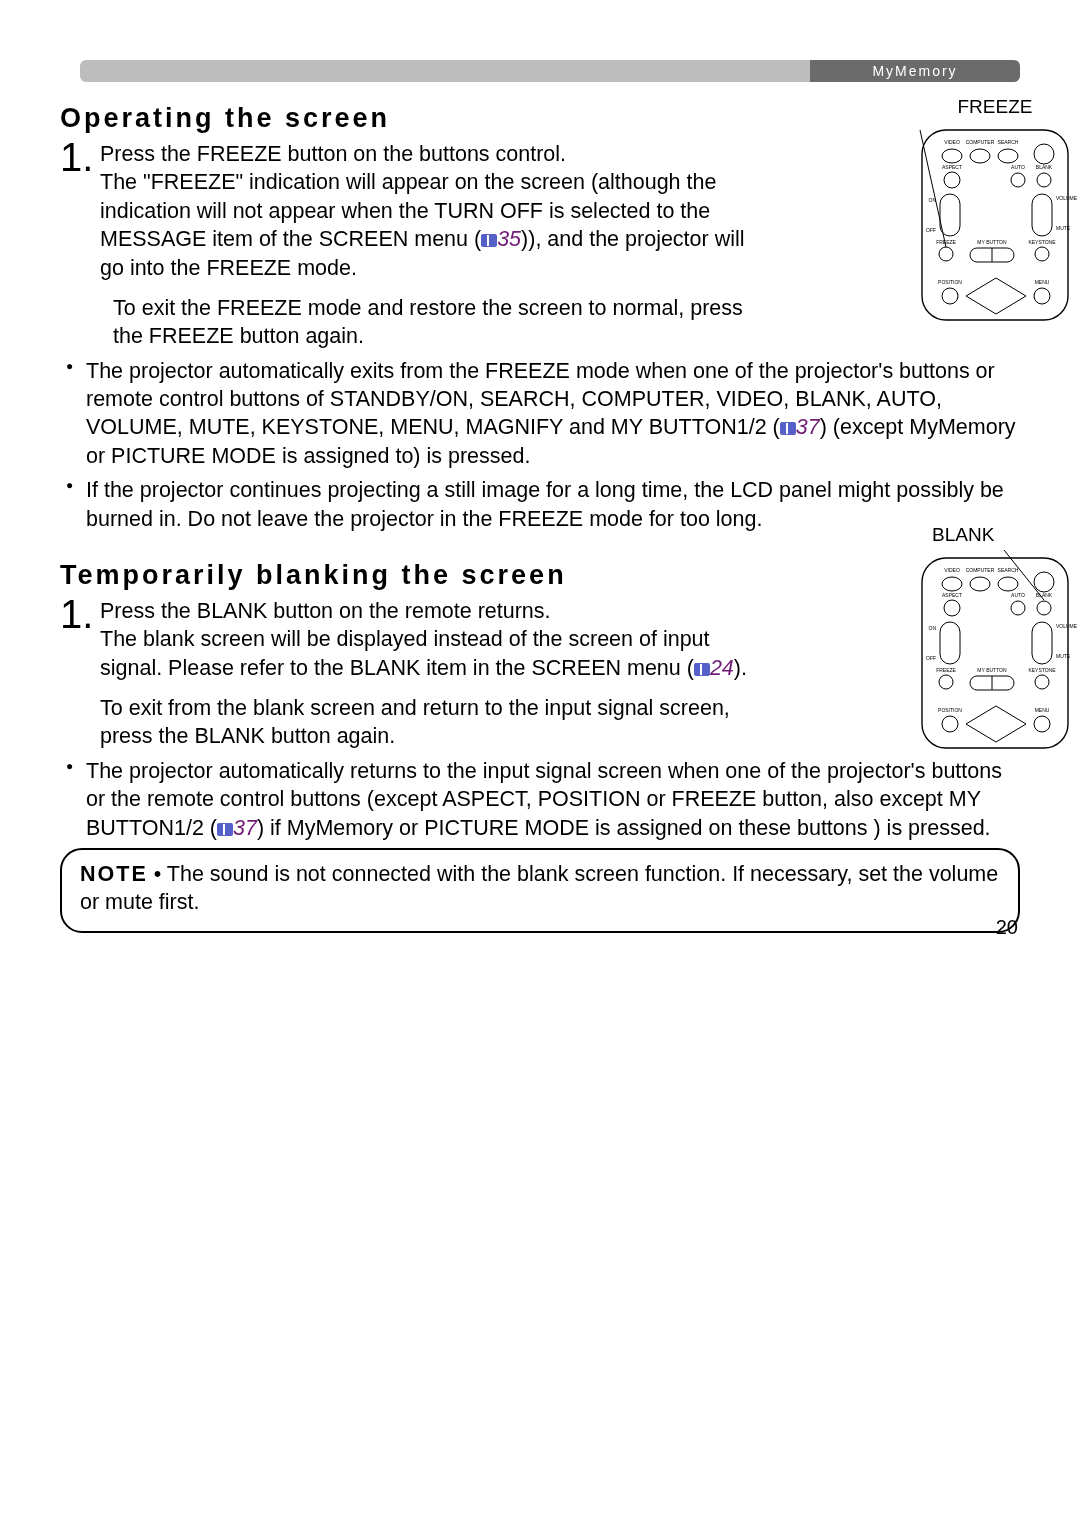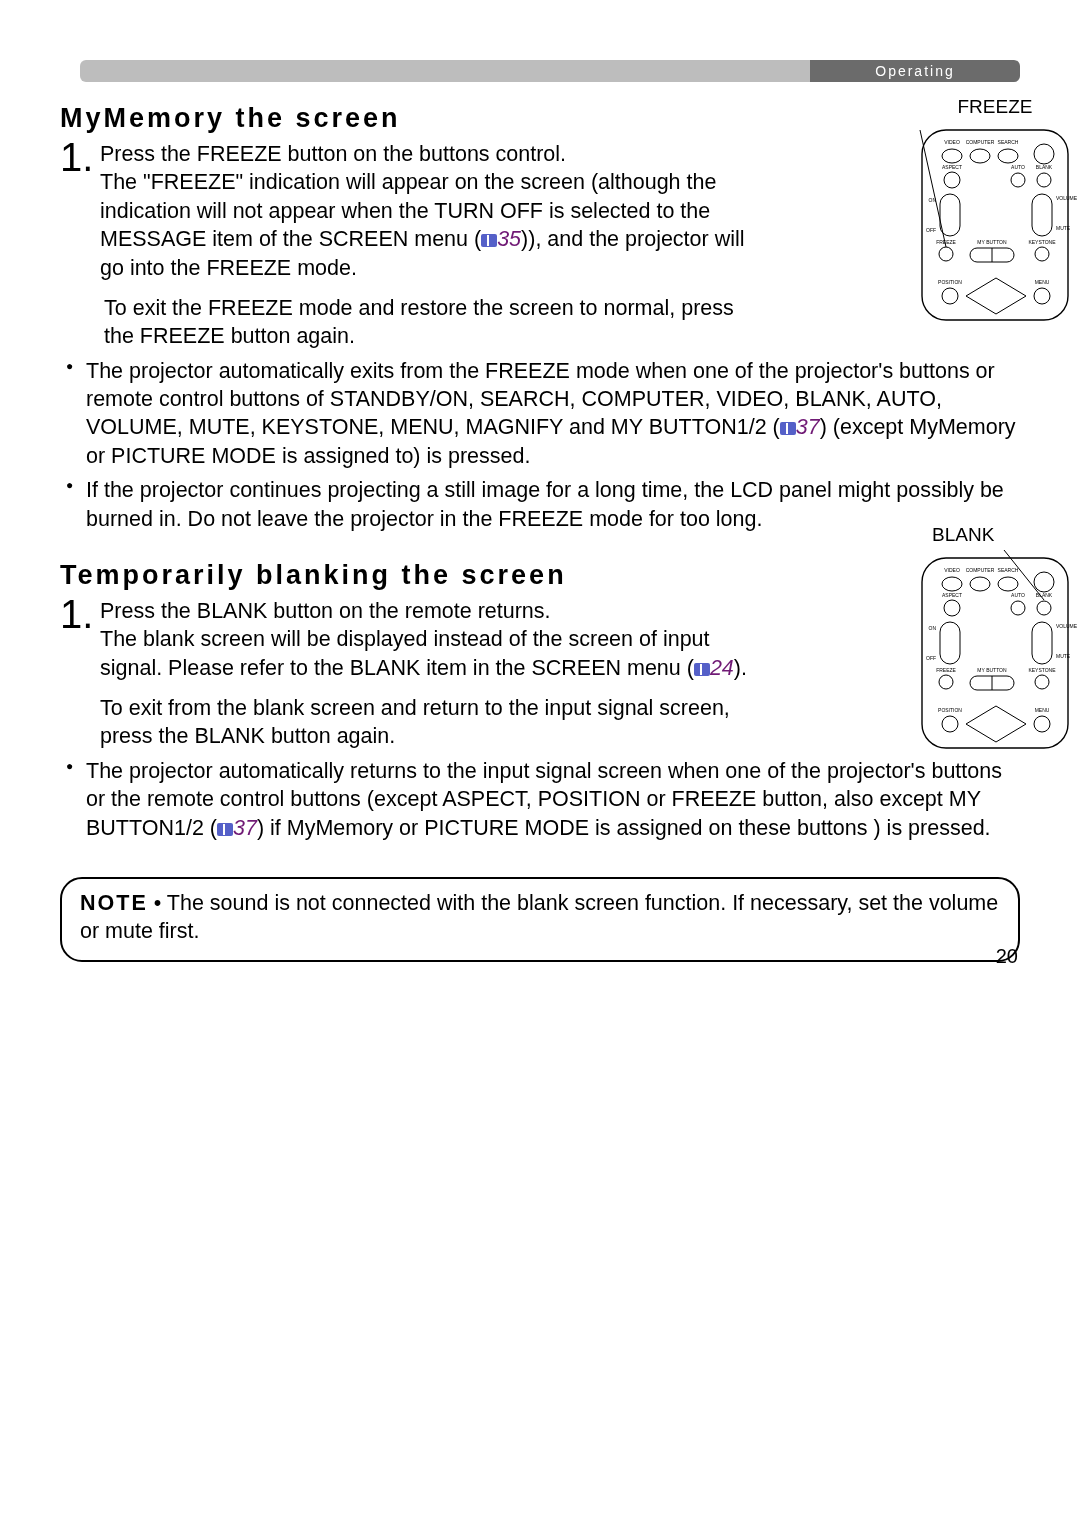--- a/index.html
+++ b/index.html
@@ -112,21 +112,21 @@
     margin-bottom: 4px;
   }
   .remote-svg {
     width: 170px;
     height: 200px;
   }
   .note-box {
     border: 2px solid #000;
     border-radius: 22px;
     padding: 10px 18px 14px 18px;
-    margin-top: 35px;
+    margin-top: 6px;
     font-size: 21.5px;
     line-height: 1.32;
   }
   .note-label {
     font-weight: bold;
     letter-spacing: 2px;
   }
   .page-num {
     position: absolute;
     bottom: 34px;
@@ -140,35 +140,35 @@
   .wide-col {
     width: 100%;
   }
 </style>
 </head>
 <body>
 
 <div class="page">
   <div class="top-bar">
     <div class="top-bar-gray"></div>
-    <div class="top-bar-dark">Operating</div>
+    <div class="top-bar-dark">MyMemory</div>
   </div>
 
   <div class="content">
 
-    <h2 class="section-title">MyMemory the screen</h2>
+    <h2 class="section-title">Operating the screen</h2>
 
     <div class="step-row">
       <div class="step-num">1.</div>
       <div>
         <div class="body-text narrow-col">
           <span>Press the FREEZE button on the buttons control.</span><br>
           <span>The "FREEZE" indication will appear on the screen (although the indication will not appear when the TURN OFF is selected to the MESSAGE item of the SCREEN menu (</span><span class="book-icon"></span><span class="ref">35</span><span>)), and the projector will go into the FREEZE mode.</span>
         </div>
-        <div class="body-text narrow-col indent-body" style="margin-left:4px;margin-top:12px">To exit the FREEZE mode and restore the screen to normal, press the FREEZE button again.</div>
+        <div class="body-text narrow-col indent-body" style="margin-left:13px;margin-top:12px">To exit the FREEZE mode and restore the screen to normal, press the FREEZE button again.</div>
       </div>
     </div>
 
     <ul class="bullets wide-col">
       <li>
         <span>The projector automatically exits from the FREEZE mode when one of the projector's buttons or remote control buttons of STANDBY/ON, SEARCH, COMPUTER, VIDEO, BLANK, AUTO, VOLUME, MUTE, KEYSTONE, MENU, MAGNIFY and MY BUTTON1/2 (</span><span class="book-icon"></span><span class="ref">37</span><span>) (except MyMemory or PICTURE MODE is assigned to) is pressed.</span>
       </li>
       <li>
         <span>If the projector continues projecting a still image for a long time, the LCD panel might possibly be burned in. Do not leave the projector in the FREEZE mode for too long.</span>
       </li>

